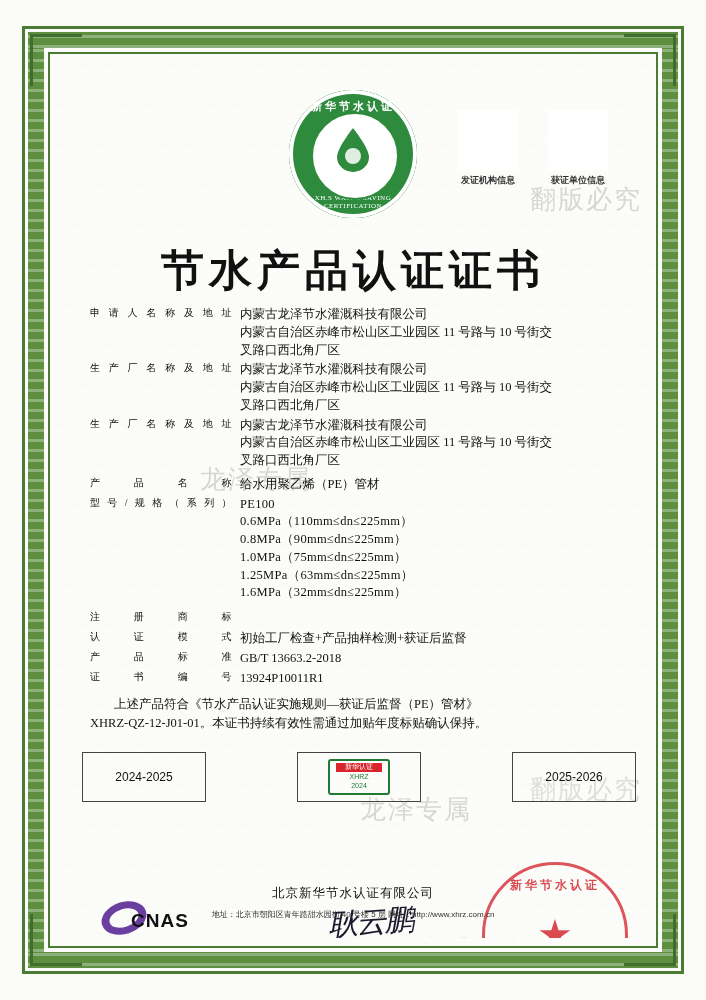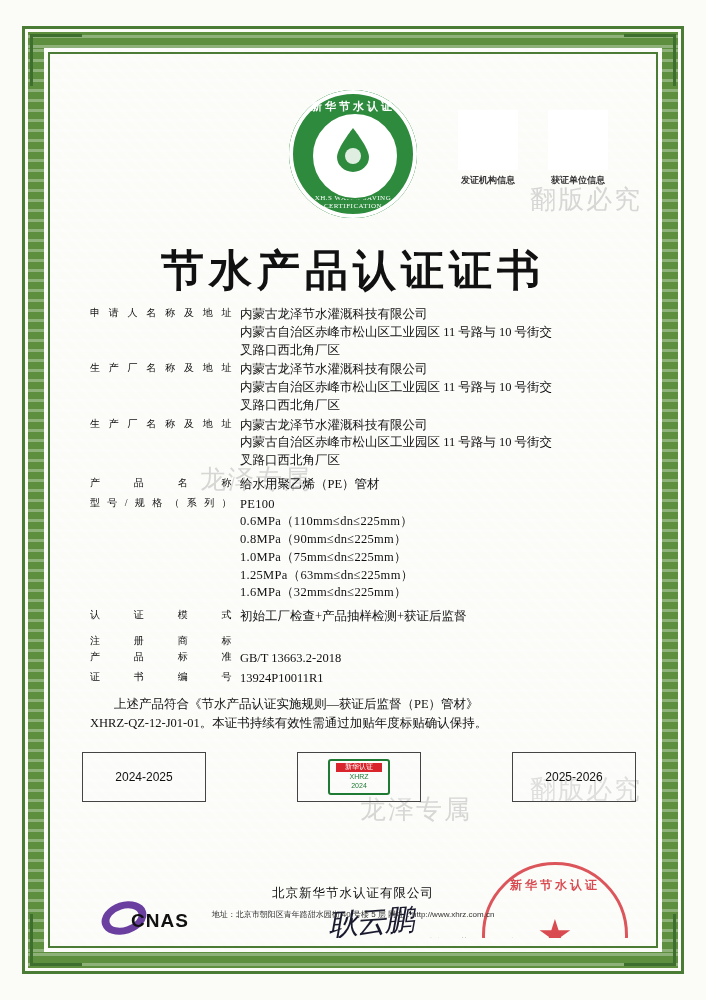--- a/index.html
+++ b/index.html
@@ -453,28 +453,28 @@
         <div class="val">
           <span class="ln">PE100</span>
           <span class="ln">0.6MPa（110mm≤dn≤225mm）</span>
           <span class="ln">0.8MPa（90mm≤dn≤225mm）</span>
           <span class="ln">1.0MPa（75mm≤dn≤225mm）</span>
           <span class="ln">1.25MPa（63mm≤dn≤225mm）</span>
           <span class="ln">1.6MPa（32mm≤dn≤225mm）</span>
         </div>
       </div>
 
+      <div class="row" style="margin-top:8px;">
+        <div class="lbl">注册商标</div>
+        <div class="val"></div>
+      </div>
+
       <div class="row" style="margin-top:6px;">
         <div class="lbl">认证模式</div>
         <div class="val">初始工厂检查+产品抽样检测+获证后监督</div>
-      </div>
-
-      <div class="row" style="margin-top:8px;">
-        <div class="lbl">注册商标</div>
-        <div class="val"></div>
       </div>
 
       <div class="row">
         <div class="lbl">产品标准</div>
         <div class="val">GB/T 13663.2-2018</div>
       </div>
 
       <div class="row">
         <div class="lbl">证书编号</div>
         <div class="val">13924P10011R1</div>

